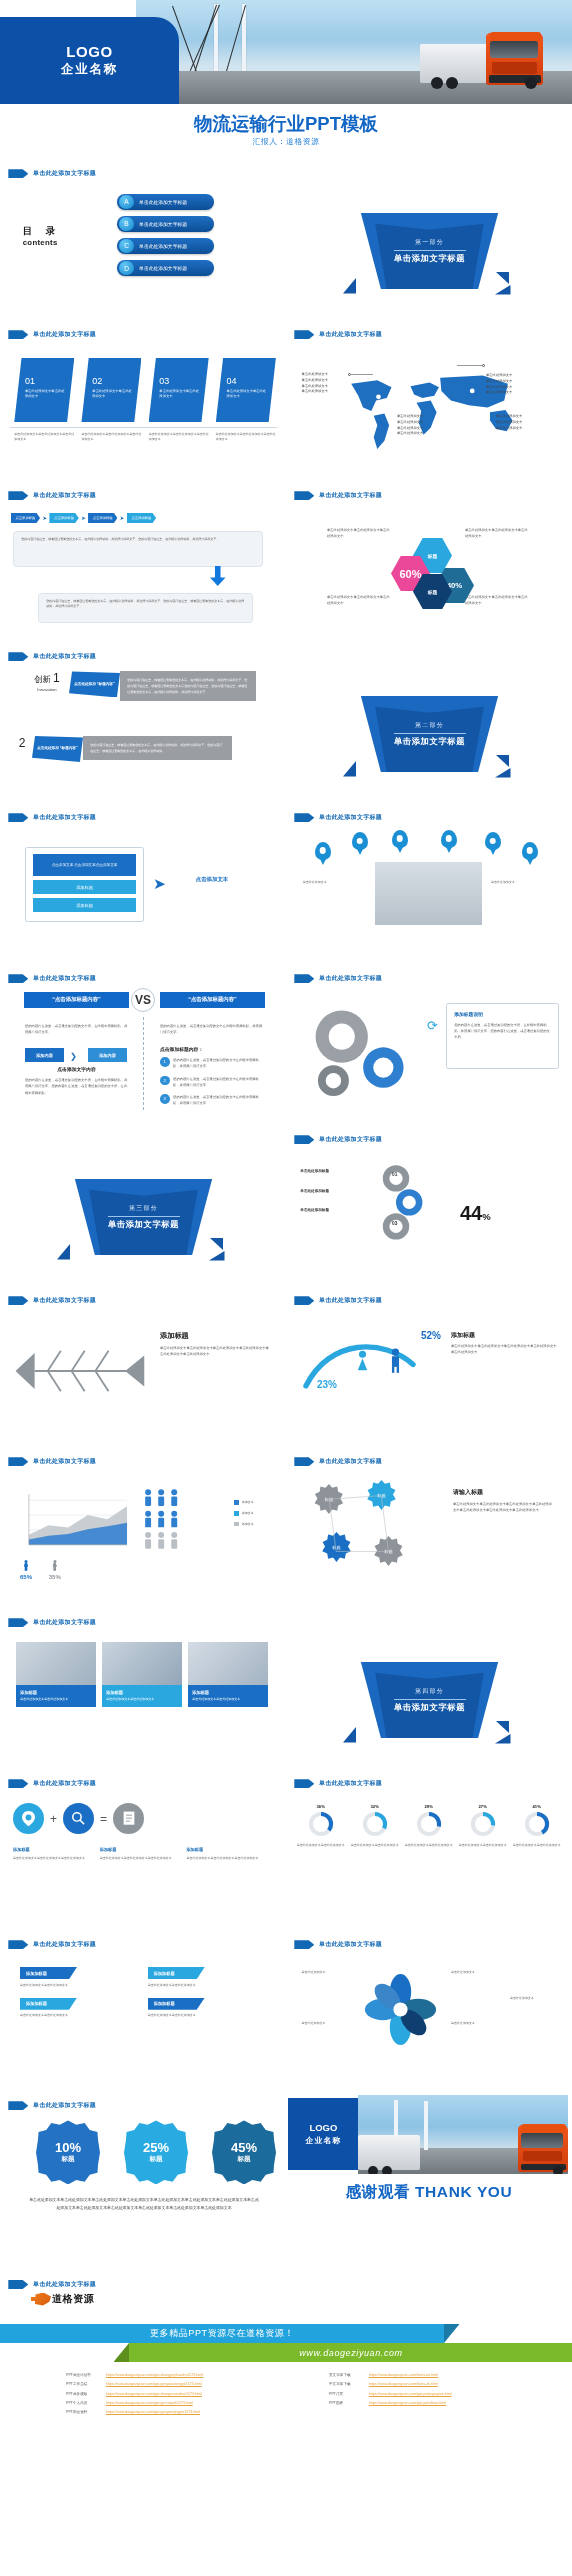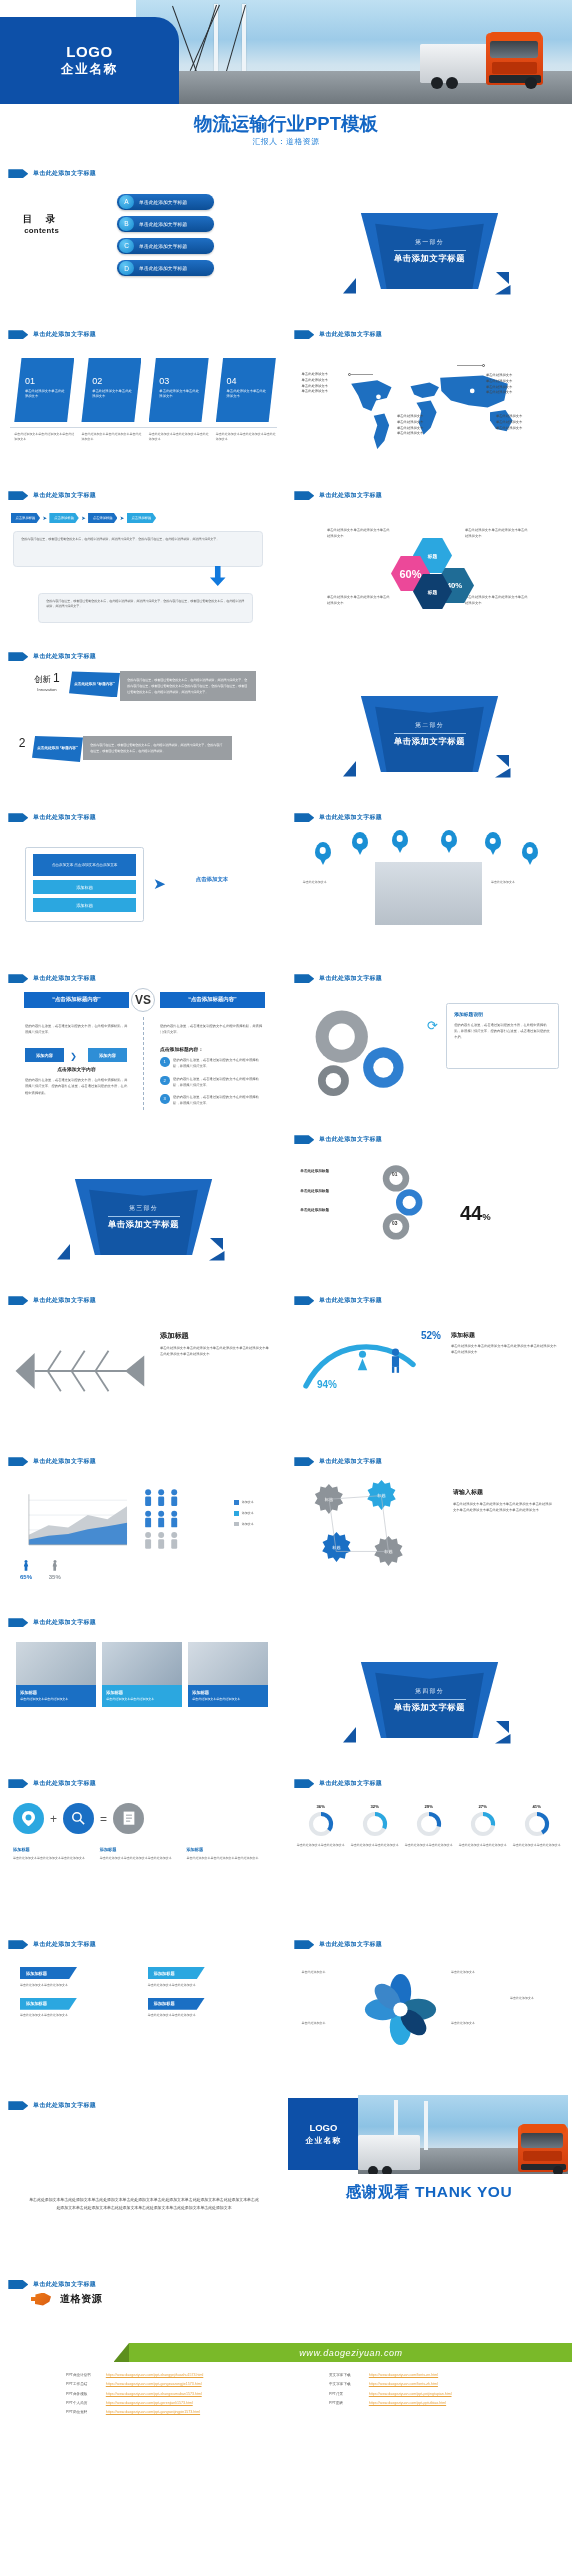--- a/index.html
+++ b/index.html
@@ -62,21 +62,21 @@
   .cover-title {
     position:absolute; left:0; right:0; top:111px; text-align:center;
     color:#1366c4; font-size:18.5px; font-weight:bold; letter-spacing:0px;
   }
   .cover-sub {
     position:absolute; left:0; right:0; top:136px; text-align:center;
     color:#1e7dd6; font-size:7.8px; letter-spacing:0.6px;
   }
 
   
-  .toc-left { position:absolute; left:22.7px; top:52px; text-align:center; }
+  .toc-left { position:absolute; left:22.7px; top:64px; }
   .toc-left .t1 { font-size:9.5px; font-weight:bold; color:#1a1a1a; letter-spacing:5.4px; }
   .toc-left .t2 { font-size:7.8px; font-weight:bold; color:#1a1a1a; letter-spacing:0.3px; }
   .toc-items { position:absolute; left:117px; top:33px; display:flex; flex-direction:column; gap:6.6px; }
   .toc-pill {
     width:97px; height:15.5px; border-radius:7.8px;
     background:linear-gradient(180deg,#1f6fc4,#0c4e96);
     display:flex; align-items:center; padding-left:2.4px;
     box-shadow:0 1.2px 1.8px rgba(0,0,0,.2);
   }
   .toc-pill .bub {
@@ -201,21 +201,21 @@
     background:linear-gradient(180deg,#aed6ee 0%,#8cc2e4 40%,#cfe0ec 70%,#e6edf2 100%); overflow:hidden; }
   .ty-blue { position:absolute; left:2.4px; top:4.8px; width:70px; height:72px; background:#0d50a8;
              display:flex; flex-direction:column; align-items:center; justify-content:center; gap:1.8px; }
   .ty-blue .l1 { color:#fff; font-size:9.5px; font-weight:bold; }
   .ty-blue .l2 { color:#fff; font-size:7.8px; font-weight:bold; letter-spacing:1.2px; }
   .ty-text { position:absolute; left:0; right:0; top:89px; text-align:center;
              font-size:15.5px; font-weight:bold; color:#1366c4; letter-spacing:0.6px; }
 
   
   .foot { position:relative; width:572px; height:179px; background:#fff; }
-  .foot-logo { position:absolute; left:31px; top:38px; display:flex; align-items:center; gap:9px; }
+  .foot-logo { position:absolute; left:31px; top:38px; display:flex; align-items:center; gap:1px; }
   .foot-logo .mark { width:20px; height:13px; background:linear-gradient(135deg,#f07c1a,#d85c10);
                      clip-path:polygon(0 35%,22% 35%,22% 15%,62% 0,100% 30%,92% 72%,60% 100%,20% 88%,20% 66%,0 66%); }
   .foot-logo .nm { font-size:10px; font-weight:bold; color:#1b1b1b; letter-spacing:0.6px; }
   .ribbon-blue { position:absolute; left:0; top:70px; width:444px; height:19px; background:#23a3dd;
                  display:flex; align-items:center; justify-content:center; }
   .ribbon-blue span { color:#fff; font-size:9px; letter-spacing:0.6px; }
   .ribbon-blue::after { content:""; position:absolute; right:-15.5px; top:0; width:15.5px; height:19px;
                         background:#1b7ba6; clip-path:polygon(0 0,100% 0,0 100%); }
   .ribbon-green { position:absolute; left:129px; top:89px; width:444px; height:19px; background:#7ab929;
                   display:flex; align-items:center; justify-content:center; }
@@ -654,21 +654,21 @@
       <svg width="13" height="26" viewBox="0 0 22 44">
           <circle cx="11" cy="7" r="6" fill="currentColor"></circle>
           <rect x="5" y="14" width="12" height="18" fill="currentColor"></rect>
           <rect x="5" y="32" width="4" height="10" fill="currentColor"></rect>
           <rect x="13" y="32" width="4" height="10" fill="currentColor"></rect>
         </svg>
     </div>
     <div style="position:absolute;left:135px;top:42px;font-size:10px;font-weight:bold;color:#1a6fc4;">52%</div>
     <div style="position:absolute;left:165px;top:43px;font-size:6px;font-weight:bold;color:#222;">添加标题</div>
     <div class="tiny2" style="position:absolute;left:165px;top:55px;width:107px;">单击此处添加文本单击此处添加文本单击此处添加文本单击此处添加文本单击此处添加文本</div>
-    <div style="position:absolute;left:31px;top:91px;font-size:10px;font-weight:bold;color:#2ba7e0;">94%</div>
+    <div style="position:absolute;left:31px;top:91px;font-size:10px;font-weight:bold;color:#2ba7e0;">23%</div>
   </div>
 
   <div class="slide">
     <div class="hdr">
         <div class="pent"></div>
       <div class="ht">单击此处添加文字标题</div>
       </div>
     <svg width="113" height="66" style="position:absolute;left:16.7px;top:39px;" viewBox="0 0 190 110">
       <g stroke="#dfe4ea" stroke-width="1">
         <line x1="20" y1="20" x2="185" y2="20"></line>
@@ -939,20 +939,34 @@
     <div class="tiny" style="position:absolute;left:165px;top:38px;width:51px;">单击此处添加文本</div>
     <div class="tiny" style="position:absolute;left:165px;top:89px;width:51px;">单击此处添加文本</div>
     <div class="tiny" style="position:absolute;left:224px;top:64px;width:51px;">单击此处添加文本</div>
   </div>
 
   <div class="slide">
     <div class="hdr">
         <div class="pent"></div>
       <div class="ht">单击此处添加文字标题</div>
       </div>
+    <div style="position:absolute;left:36px;top:27.4px;display:flex;gap:24px;">
+      <div class="badge" style="background:#2372c4;">
+        <div class="pv">10%</div>
+        <div class="pl">标题</div>
+      </div>
+      <div class="badge" style="background:#29abe2;">
+        <div class="pv">25%</div>
+        <div class="pl">标题</div>
+      </div>
+      <div class="badge" style="background:#1b6b9c;">
+        <div class="pv">45%</div>
+        <div class="pl">标题</div>
+      </div>
+    </div>
     <div style="position:absolute;left:29px;top:103px;width:230px;font-size:3.9px;color:#444;line-height:2.1;text-align:center;">单击此处添加文本单击此处添加文本单击此处添加文本单击此处添加文本单击此处添加文本单击此处添加文本单击此处添加文本单击此处添加文本单击此处添加文本单击此处添加文本单击此处添加文本单击此处添加文本单击此处添加文本</div>
   </div>
 
   <div class="slide">
     <div class="ty-photo">
       <div style="position:absolute;left:0;bottom:0;right:0;height:26px;background:linear-gradient(180deg,#9aa2a8,#6f777d);"></div>
       <div style="position:absolute;left:36px;top:4.8px;width:3.6px;bottom:24px;background:#eef4f8;"></div>
       <div style="position:absolute;left:66px;top:6px;width:3.6px;bottom:24px;background:#eef4f8;"></div>
       <div class="truck" style="right:10.7px;bottom:13px;width:107px;height:55px;">
         <div class="trailer" style="width:62px;height:35px;"></div>
@@ -978,20 +992,23 @@
 
 <div class="foot">
   <div class="hdr" style="left:8.3px; top:26px;">
     <div class="pent"></div>
     <div class="ht">单击此处添加文字标题</div>
   </div>
   <div class="foot-logo">
     <div class="mark"></div>
     <div class="nm">道格资源</div>
   </div>
+  <div class="ribbon-blue">
+    <span>更多精品PPT资源尽在道格资源！</span>
+  </div>
   <div class="ribbon-green">
     <span>www.daogeziyuan.com</span>
   </div>
 
   <div class="linkcol" style="left:66px; top:117px;">
     <div class="row">
       <span class="k">PPT商业计划书</span>
       <span class="v">https://www.daogeziyuan.com/ppt-shangyejihuashu1573.html</span>
       </div>
     <div class="row">

